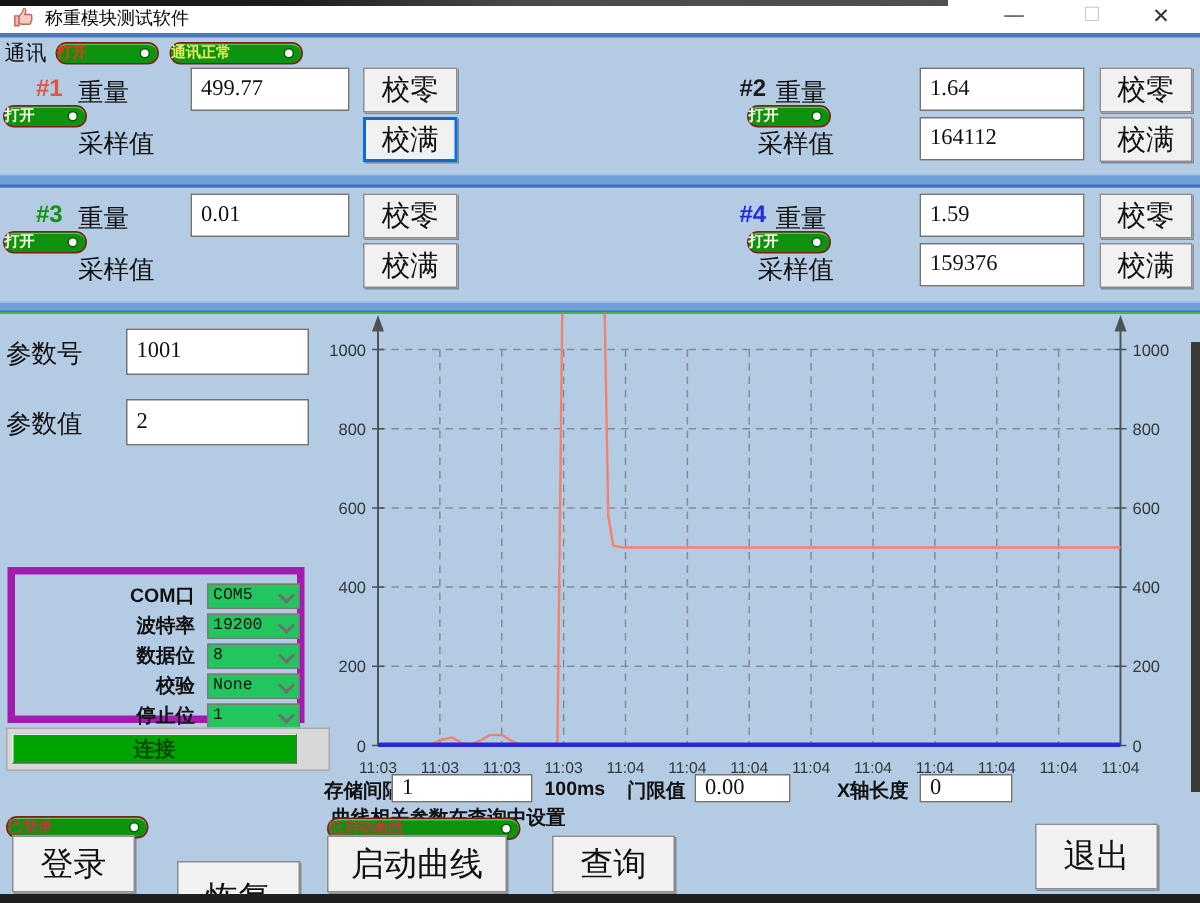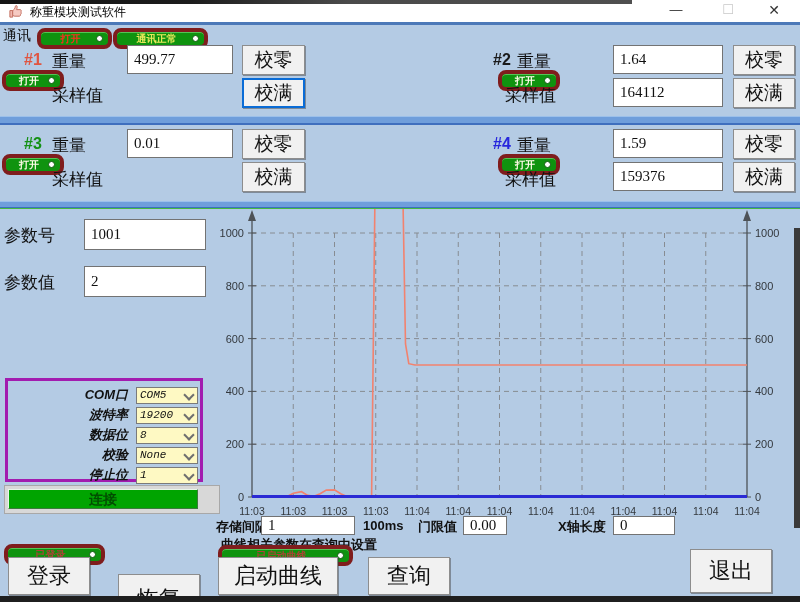--- a/index.html
+++ b/index.html
@@ -14,21 +14,21 @@
   .title-text{position:absolute;left:30px;top:4px;font-size:12px;color:#000000;}
   .app-icon{position:absolute;left:8px;top:4px;width:15px;height:15px;}
   .win-btn{position:absolute;top:0;width:32px;height:22px;text-align:center;line-height:20px;font-size:13px;color:#333;cursor:default;}
   .win-min{left:660px;}
   .win-max{left:712px;color:#c9c9c9;}
   .win-close{left:758px;font-size:14px;}
   
   .client-topline{position:absolute;left:0;top:22px;width:800px;height:3px;background:#4c79b8;}
   
   .comm-label{position:absolute;left:3px;top:27px;font-size:14px;color:#111;}
-  .badge{position:absolute;height:13px;background:#0f930f;border:4px solid #7f1d1d;border-radius:8px;box-shadow:inset 0 1px 0 #55c355;display:flex;align-items:center;justify-content:center;}
+  .badge{position:absolute;height:13px;background:#0f930f;border:1px solid #7f1d1d;border-radius:8px;box-shadow:inset 0 1px 0 #55c355;display:flex;align-items:center;}
   .badge-text{font-size:10px;font-weight:bold;line-height:1;margin-right:8px;letter-spacing:0px;}
   .badge-dot{position:absolute;right:5px;top:3px;width:7px;height:7px;border-radius:50%;background:#ffffff;border:1px solid #0a5c0a;box-sizing:border-box;}
   .comm-open-badge{left:37px;top:28px;width:67px;}
   .comm-open-badge .badge-text{color:#ff2e1e;}
   .comm-status-badge{left:113px;top:28px;width:87px;}
   .comm-status-badge .badge-text{color:#e8e85a;}
   .ch-badge{width:54px;}
   .ch-badge .badge-text{color:#fffbe8;}
   .footer-badge .badge-text{color:#b04038;}
   
@@ -56,24 +56,24 @@
   .right-col .ch-open-badge{left:38px;}
   
   .divider{position:absolute;left:0;width:800px;background:#6f9edb;border-top:1px solid #9cc0ea;border-bottom:2px solid #3f6fbe;box-sizing:border-box;}
   .divider1{top:116px;height:9px;}
   .divider2{top:201px;height:8px;}
   .divider2-green{position:absolute;left:0;top:208px;width:800px;height:1px;background:#43b943;}
   
   .param-label{position:absolute;left:4px;font-size:17px;color:#111;}
   .param-input{position:absolute;left:84px;width:122px;height:31px;font-size:19px;}
   
-  .serial-box{position:absolute;left:5px;top:378px;width:198px;height:104px;border:3px solid #a21caf;box-sizing:border-box;font-style:italic;}
+  .serial-box{position:absolute;left:5px;top:378px;width:198px;height:104px;border:5px solid #a21caf;box-sizing:border-box;}
   .serial-row{position:absolute;left:0;width:190px;height:18px;display:flex;align-items:center;}
   .serial-row .s-label{flex:1;text-align:right;font-size:13px;font-weight:bold;color:#111;margin-right:8px;}
-  .sel{position:relative;width:62px;height:17px;background:#fef9c3;border:1px solid #7a7a7a;box-sizing:border-box;font-family:"Liberation Mono","DejaVu Sans Mono",monospace;font-size:11px;color:#111;padding:1px 14px 0 3px;}
+  .sel{position:relative;width:62px;height:17px;background:#22c55e;border:1px solid #7a7a7a;box-sizing:border-box;font-family:"Liberation Mono","DejaVu Sans Mono",monospace;font-size:11px;color:#111;padding:1px 14px 0 3px;}
   .chev{position:absolute;right:4px;top:3px;width:6px;height:6px;border-right:2px solid #6f6f6f;border-bottom:2px solid #6f6f6f;transform:rotate(45deg);}
   .connect-tray{position:absolute;left:4px;top:485px;width:216px;height:29px;background:#d8d8d8;border:1px solid #a8a8a8;box-sizing:border-box;}
   .connect-btn{position:absolute;left:3px;top:3px;width:190px;height:20px;background:#00a400;border:1px solid #e9f5e9;border-bottom-color:#3c7a3c;border-right-color:#3c7a3c;color:#004d00;font-size:14px;font-weight:bold;font-family:"Liberation Sans",sans-serif;line-height:17px;padding:0;}
   
   .chart-wrap{position:absolute;left:210px;top:209px;width:590px;height:312px;}
   
   .cc-label{position:absolute;font-size:13px;font-weight:bold;color:#111;top:518px;}
   .cc-input{position:absolute;top:516px;height:19px;font-size:13px;padding-left:3px;}
   .note-text{position:absolute;left:221px;top:536px;font-size:13px;font-weight:bold;color:#111;}
   
@@ -262,21 +262,21 @@
         <text x="537" y="306" text-anchor="middle" fill="#33383d" font-size="10.5" font-family="Liberation Sans, DejaVu Sans, sans-serif">11:04</text>
         <polyline points="42.0,287.5 77.1,287.5 83.3,284.3 91.5,282.7 97.7,286.4 103.9,287.2 110.1,284.8 116.3,281.1 124.5,280.9 130.7,284.8 136.9,287.5 161.6,287.5 164.9,-7.7 193.0,-7.7 195.5,134.9 198.8,154.7 204.9,156.0 537.0,156.0" fill="none" stroke="#f2826e" stroke-width="1.6"></polyline>
         <polyline points="42.0,287.5 537.0,287.5" fill="none" stroke="#2a2ad4" stroke-width="3"></polyline>
       </svg>
   </div>
 
   <span class="cc-label" style="left:216px">存储间隔</span>
   <input class="val cc-input" style="left: 261px; width: 94px;" value="1">
   <span class="cc-label" style="left:363px">100ms</span>
   <span class="cc-label" style="left:418px">门限值</span>
-  <input class="val cc-input" style="left: 463px; width: 44px;" value="0.00">
+  <input class="val cc-input" style="left: 463px; width: 64px;" value="0.00">
   <span class="cc-label" style="left:558px">X轴长度</span>
   <input class="val cc-input" style="left: 613px; width: 62px;" value="0">
   <span class="note-text">曲线相关参数在查询中设置</span>
 
   <span class="badge footer-badge login-badge">
     <span class="badge-text">已登录</span>
     <span class="badge-dot"></span>
   </span>
   <button class="btn footer-btn" style="left:8px;top:557px;width:82px;height:38px">登录</button>
   <button class="btn footer-btn" style="left:118px;top:574px;width:82px;height:50px">恢复</button>

